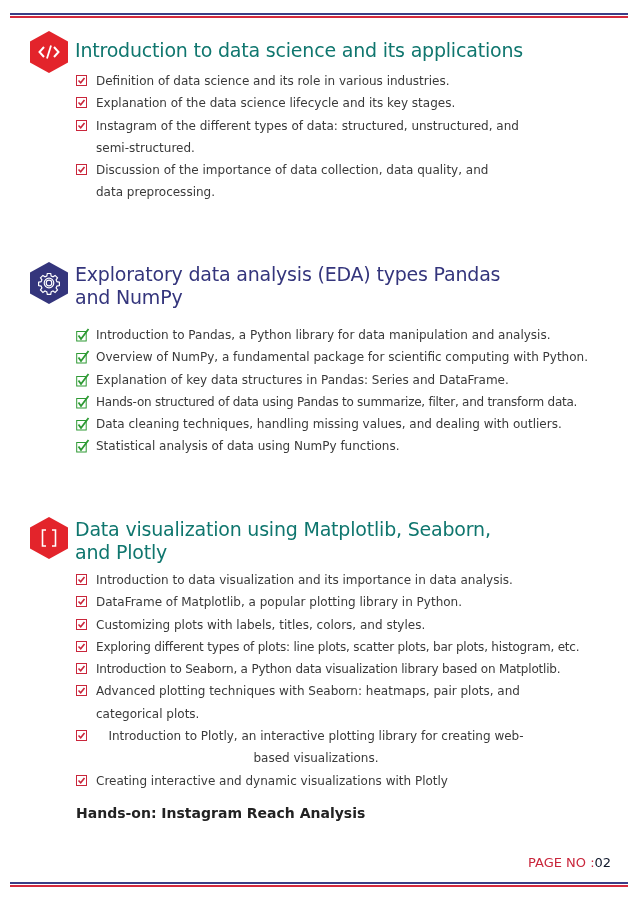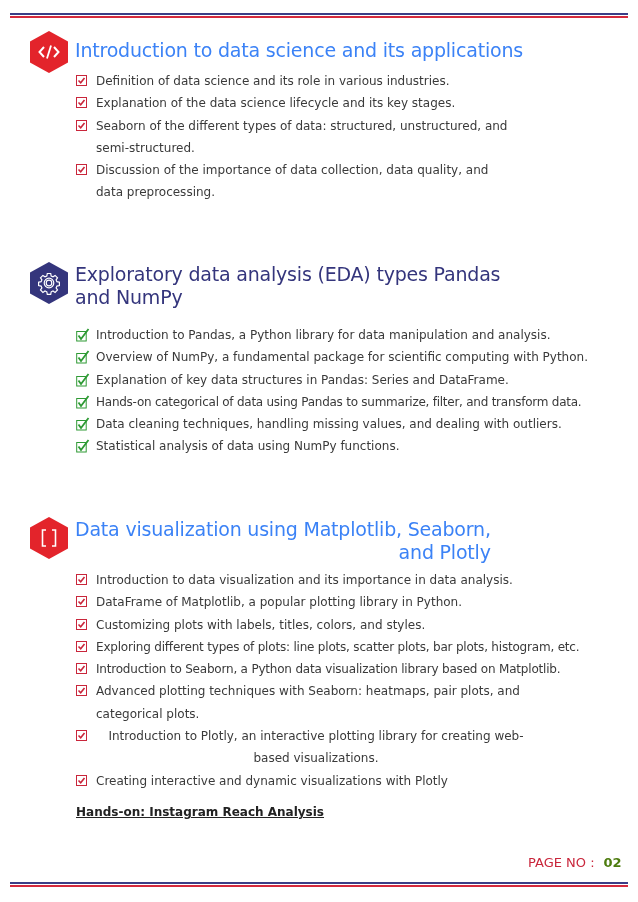--- a/index.html
+++ b/index.html
@@ -20,36 +20,36 @@
       clip-path: polygon(50% 0%, 100% 25%, 100% 75%, 50% 100%, 0% 75%, 0% 25%);
       display: flex; align-items: center; justify-content: center;
     }
     .hex.red { background: #e3242b; }
     .hex.blue { background: #34357c; }
     .hex svg { display: block; }
     .section-title {
       margin: 0 0 0 7px; font-size: 19px; line-height: 23px; font-weight: 500;
       letter-spacing: -0.2px;
     }
-    .section-title.red { color: #3b82f6; text-align: right; }
+    .section-title.red { color: #0f766e; }
     .section-title.blue { color: #34357c; }
 
     ul.items { list-style: none; margin: 0; padding: 0 0 0 46px; }
     ul.items li { position: relative; padding-left: 20px; font-size: 12px; line-height: 22.3px; color: #3a3a3a; }
     .cb {
       position: absolute; left: 0; top: 5px; width: 11px; height: 11px;
       box-sizing: border-box; border: 1.3px solid #c9263b;
     }
     .cb svg { position: absolute; left: 0px; top: 0px; }
     .tick { position: absolute; left: 0; top: 4px; width: 14px; height: 14px; }
 
-    .handson { position: absolute; left: 76px; top: 805px; font-size: 12px; font-weight: bold; color: #222; text-decoration: underline; }
+    .handson { position: absolute; left: 76px; top: 805px; font-size: 14px; font-weight: bold; color: #222; }
     .pageno { position: absolute; left: 502px; top: 855px; font-size: 13px; font-weight: 500; }
     .pageno .lbl { color: #c9263b; margin-left: 26px; }
-    .pageno .num { color: #4d7c0f; margin-left: 9px; font-weight: bold; }
+    .pageno .num { color: #0f172a; margin-left: 0; }
   </style>
 </head>
 <body>
 
 <div class="rule top-rule">
     <div class="blue"></div>
     <div class="red"></div>
   </div>
 
 <div class="section" style="top:31px;">
@@ -71,21 +71,21 @@
         </span><span>Definition of data science and its role in various industries.</span></li>
     <li><span class="cb">
           <svg width="9" height="9" viewBox="0 0 9 9">
             <path d="M1.5 4.5 L3.7 6.7 L7.5 2" fill="none" stroke="#c9263b" stroke-width="1.6"></path>
           </svg>
         </span><span>Explanation of the data science lifecycle and its key stages.</span></li>
     <li style="width:430px;"><span class="cb">
           <svg width="9" height="9" viewBox="0 0 9 9">
             <path d="M1.5 4.5 L3.7 6.7 L7.5 2" fill="none" stroke="#c9263b" stroke-width="1.6"></path>
           </svg>
-        </span><span>Seaborn of the different types of data: structured, unstructured, and semi-structured.</span></li>
+        </span><span>Instagram of the different types of data: structured, unstructured, and semi-structured.</span></li>
     <li style="width:410px;"><span class="cb">
           <svg width="9" height="9" viewBox="0 0 9 9">
             <path d="M1.5 4.5 L3.7 6.7 L7.5 2" fill="none" stroke="#c9263b" stroke-width="1.6"></path>
           </svg>
         </span><span>Discussion of the importance of data collection, data quality, and data preprocessing.</span></li>
   </ul>
 </div>
 
 <div class="section" style="top:262px;">
   <div class="section-head">
@@ -109,21 +109,21 @@
           <rect x="0.7" y="3.5" width="9.5" height="9.5" fill="none" stroke="#2e9a34" stroke-width="1"></rect>
           <path d="M2.5 7.5 L5 11 L12.5 1" fill="none" stroke="#2e9a34" stroke-width="1.8"></path>
         </svg><span>Overview of NumPy, a fundamental package for scientific computing with Python.</span></li>
     <li><svg class="tick" viewBox="0 0 14 14">
           <rect x="0.7" y="3.5" width="9.5" height="9.5" fill="none" stroke="#2e9a34" stroke-width="1"></rect>
           <path d="M2.5 7.5 L5 11 L12.5 1" fill="none" stroke="#2e9a34" stroke-width="1.8"></path>
         </svg><span>Explanation of key data structures in Pandas: Series and DataFrame.</span></li>
     <li><svg class="tick" viewBox="0 0 14 14">
           <rect x="0.7" y="3.5" width="9.5" height="9.5" fill="none" stroke="#2e9a34" stroke-width="1"></rect>
           <path d="M2.5 7.5 L5 11 L12.5 1" fill="none" stroke="#2e9a34" stroke-width="1.8"></path>
-        </svg><span style="letter-spacing:-0.25px;">Hands-on categorical of data using Pandas to summarize, filter, and transform data.</span></li>
+        </svg><span style="letter-spacing:-0.25px;">Hands-on structured of data using Pandas to summarize, filter, and transform data.</span></li>
     <li><svg class="tick" viewBox="0 0 14 14">
           <rect x="0.7" y="3.5" width="9.5" height="9.5" fill="none" stroke="#2e9a34" stroke-width="1"></rect>
           <path d="M2.5 7.5 L5 11 L12.5 1" fill="none" stroke="#2e9a34" stroke-width="1.8"></path>
         </svg><span>Data cleaning techniques, handling missing values, and dealing with outliers.</span></li>
     <li><svg class="tick" viewBox="0 0 14 14">
           <rect x="0.7" y="3.5" width="9.5" height="9.5" fill="none" stroke="#2e9a34" stroke-width="1"></rect>
           <path d="M2.5 7.5 L5 11 L12.5 1" fill="none" stroke="#2e9a34" stroke-width="1.8"></path>
         </svg><span>Statistical analysis of data using NumPy functions.</span></li>
   </ul>
 </div>

